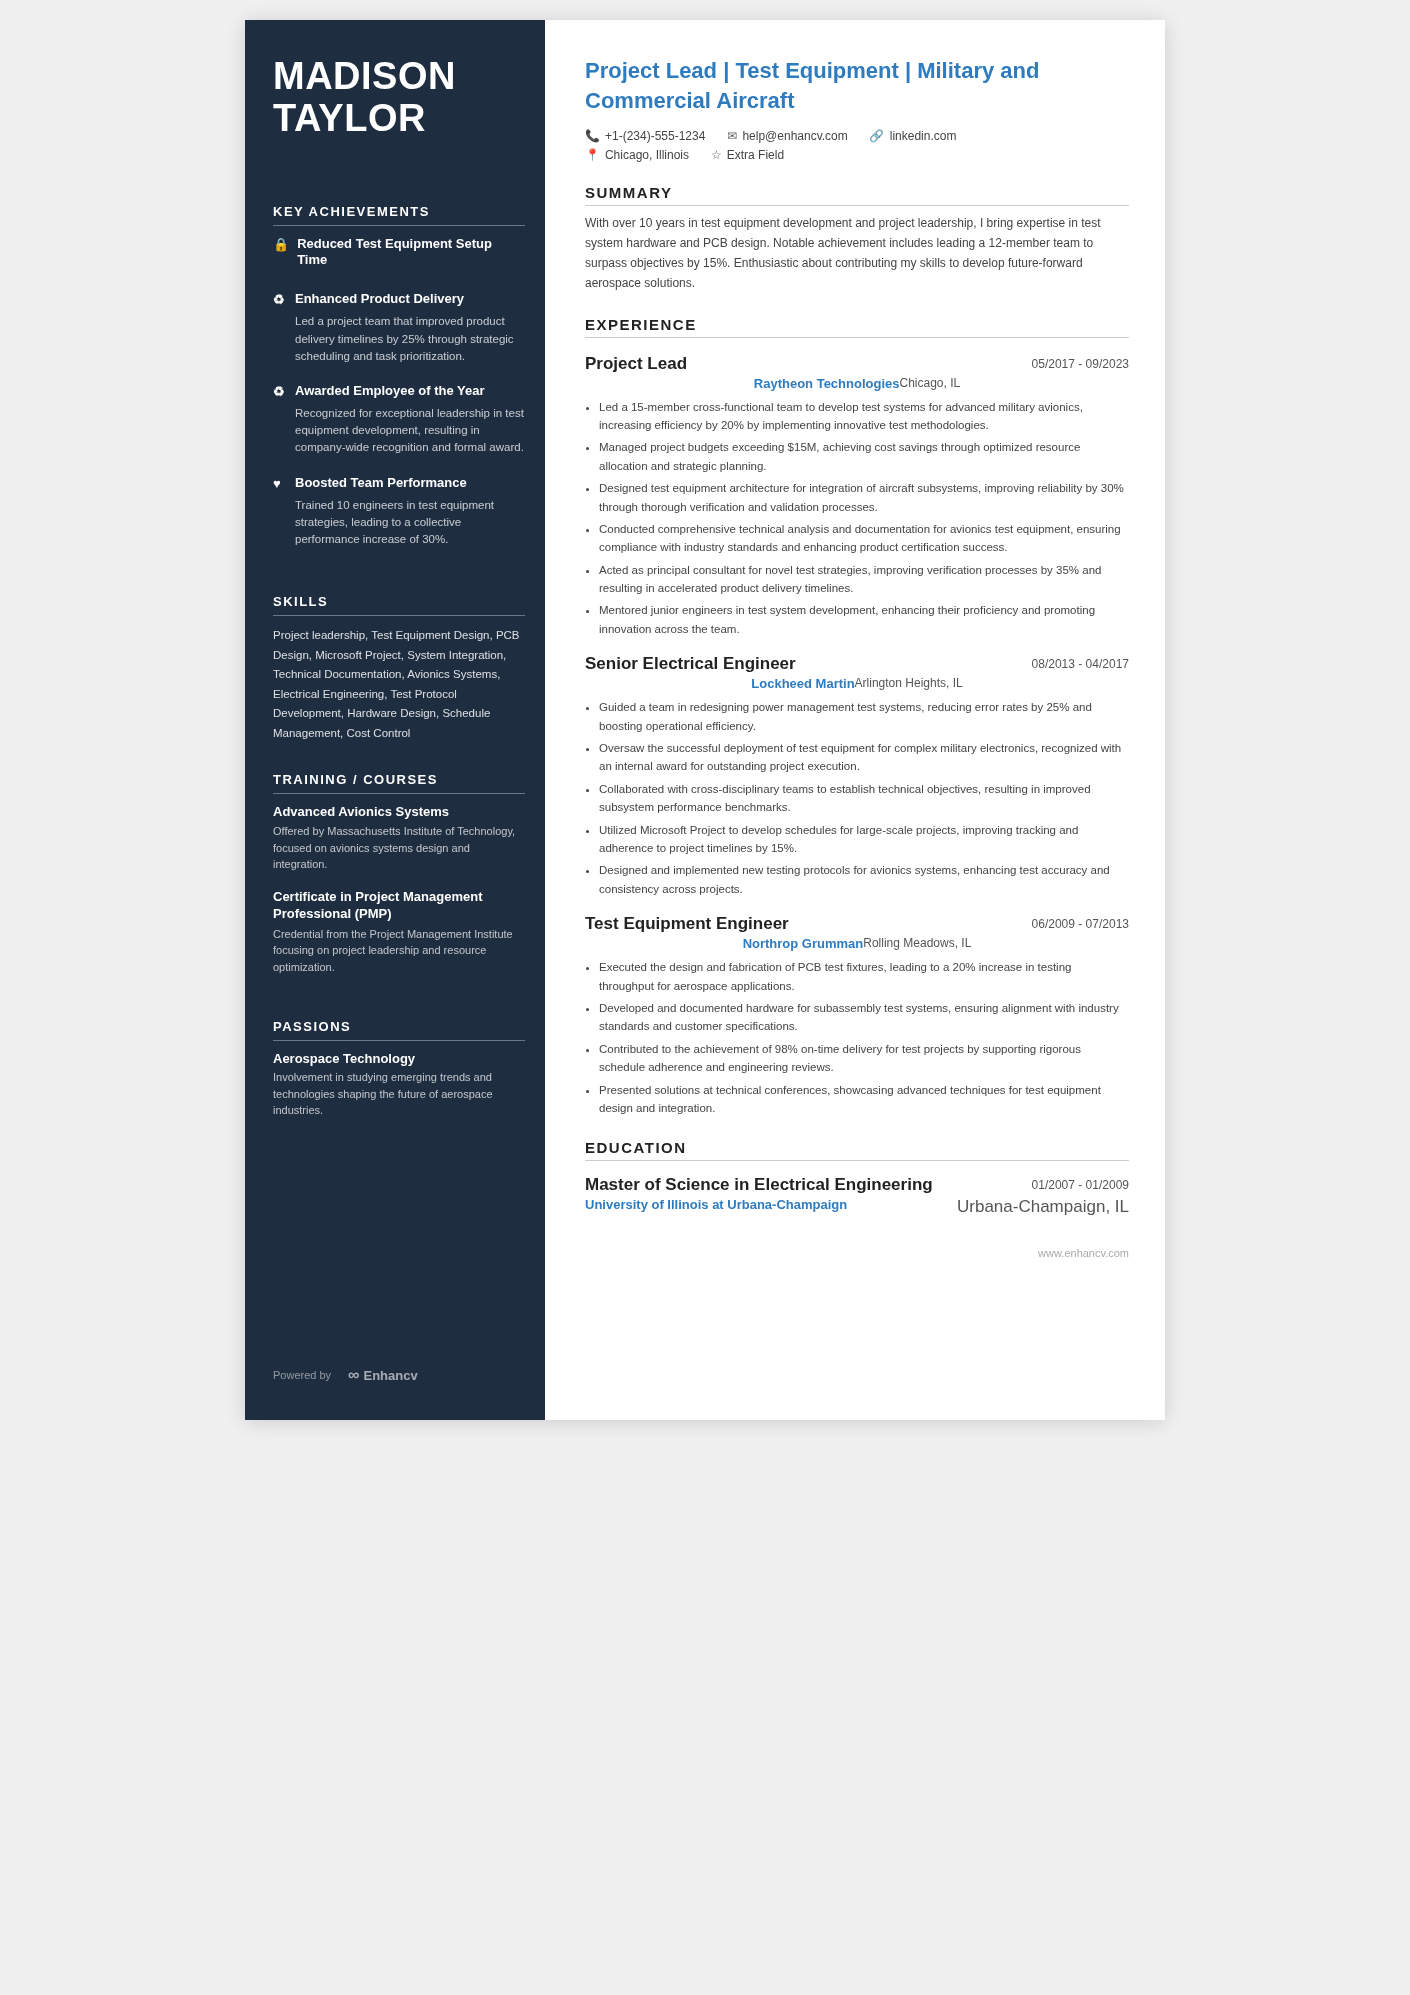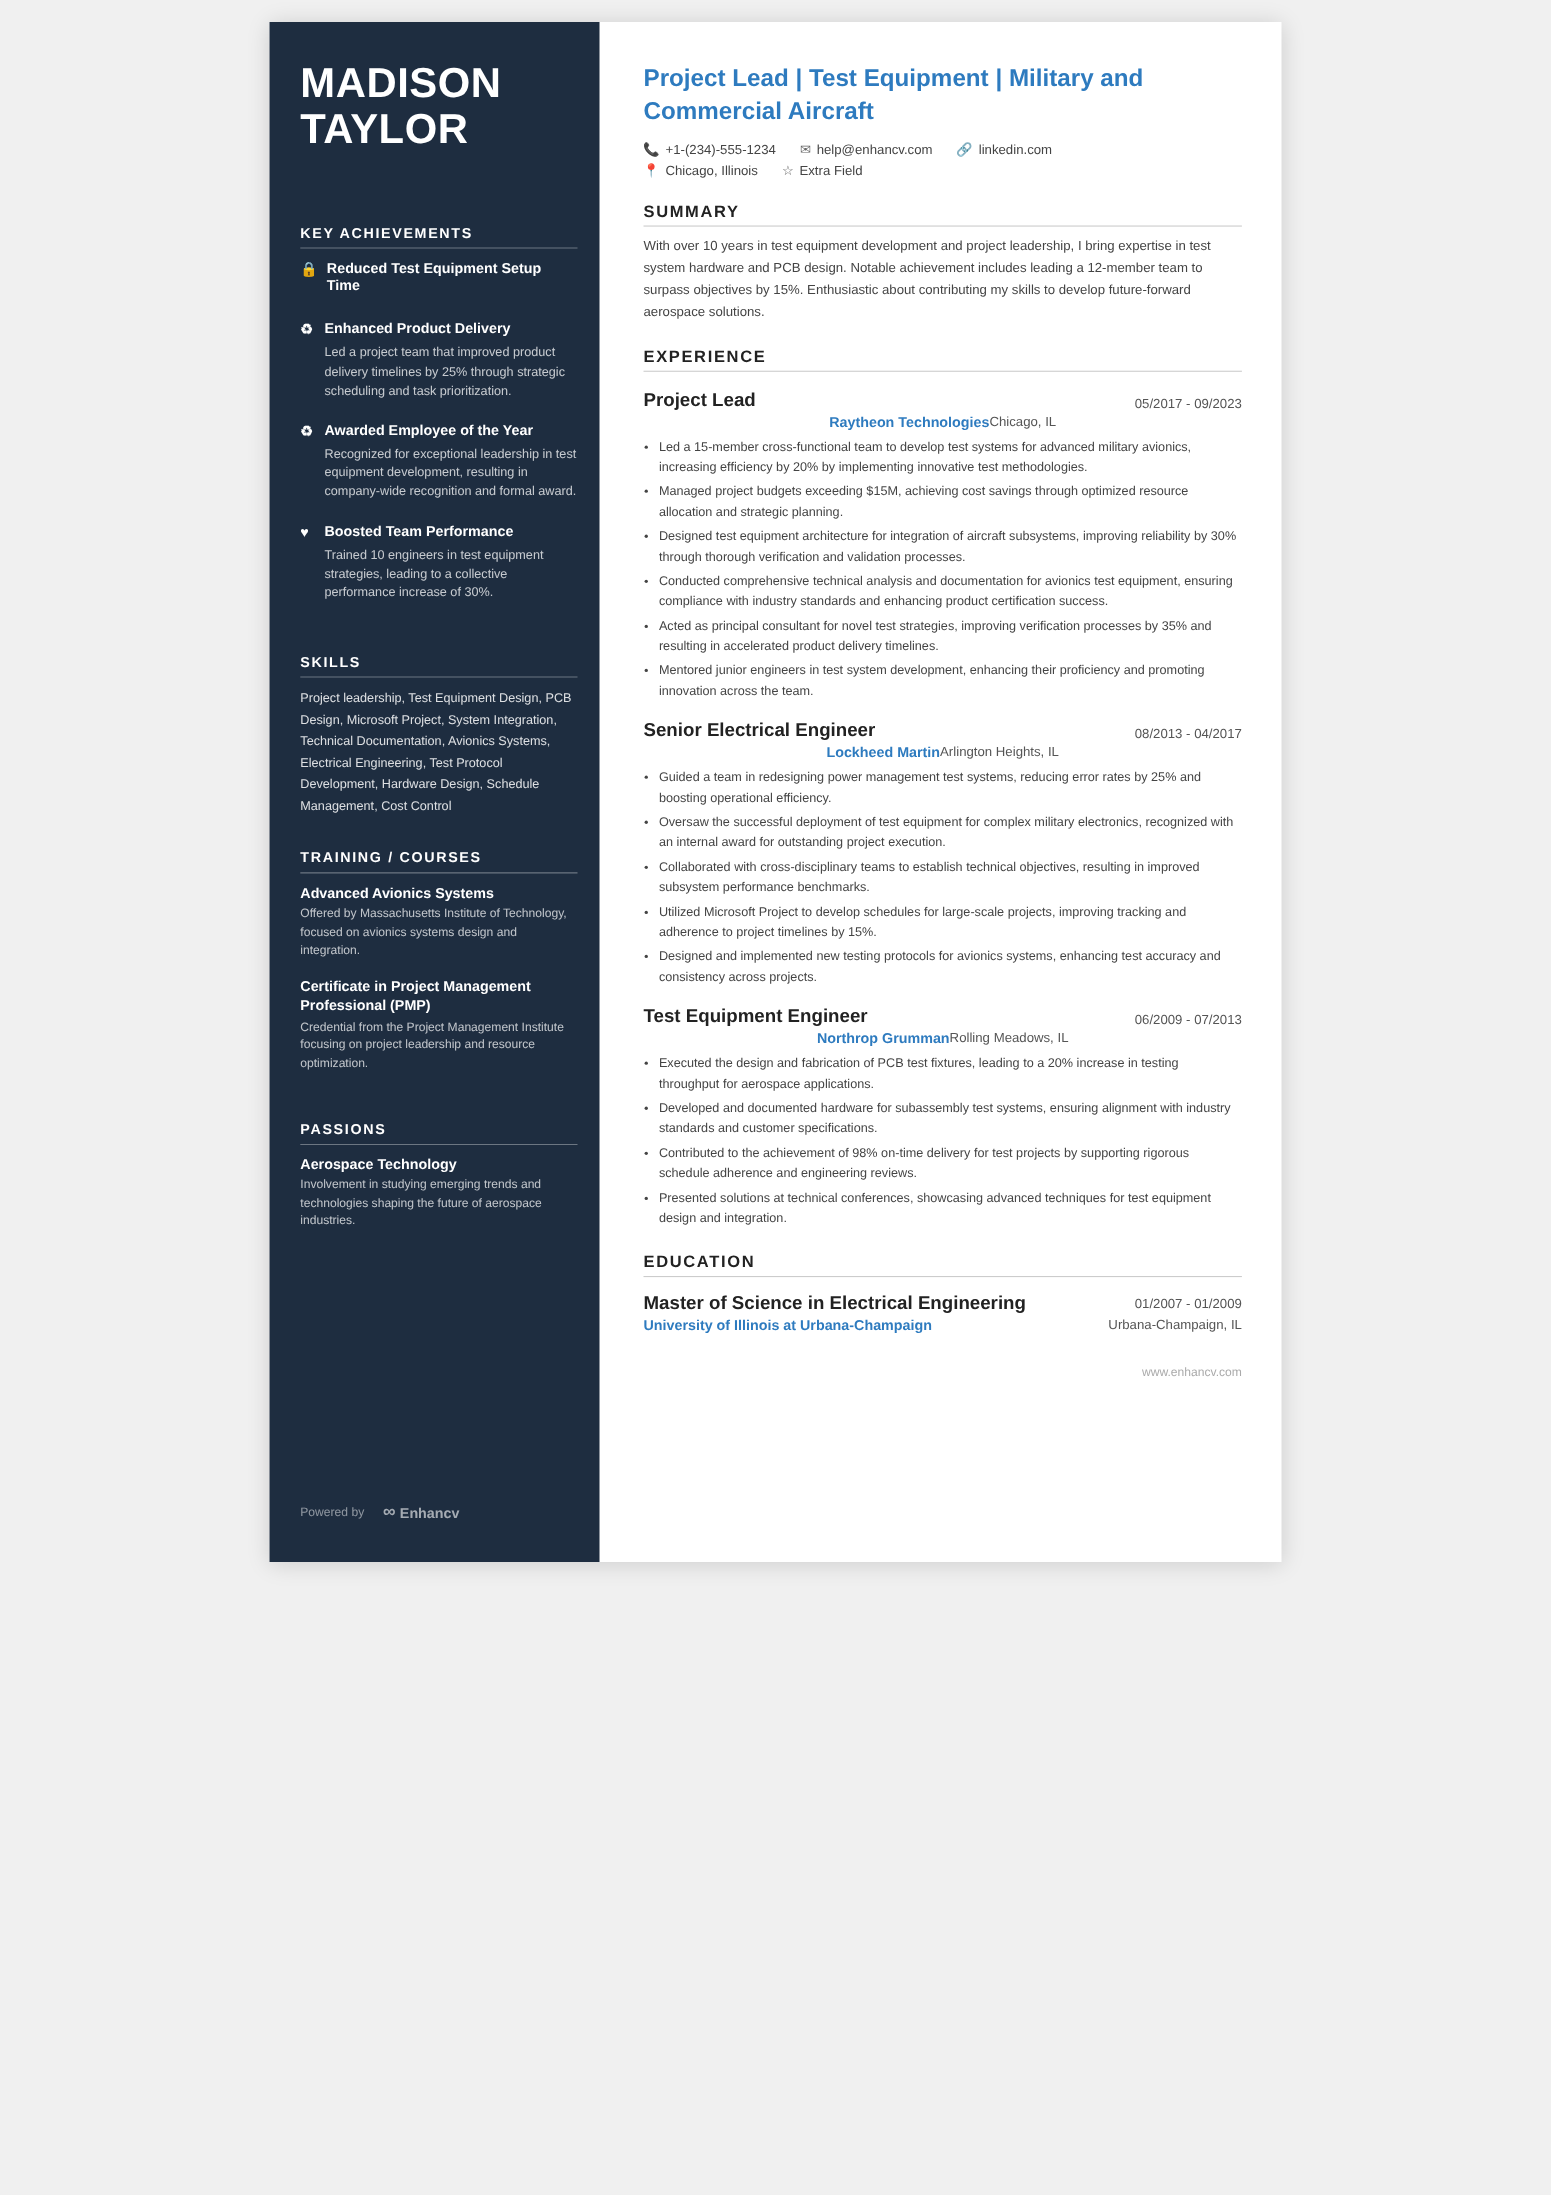--- a/index.html
+++ b/index.html
@@ -183,21 +183,21 @@
       line-height: 1.65;
       margin-top: 8px;
     }
     
     .exp-item {
       margin-top: 16px;
     }
     .exp-header {
       display: flex;
       justify-content: space-between;
-      align-items: flex-end;
+      align-items: flex-start;
       gap: 15px;
     }
     .exp-title {
       font-size: 17px;
       font-weight: 700;
       color: #222;
     }
     .exp-dates {
       font-size: 12px;
       color: #555;
@@ -253,21 +253,21 @@
       display: flex;
       justify-content: space-between;
       margin-top: 2px;
     }
     .edu-school {
       font-size: 13px;
       font-weight: 700;
       color: #2e7bbf;
     }
     .edu-location {
-      font-size: 12px;
+      font-size: 17px;
       color: #555;
       text-align: right;
     }
     
     .main-footer {
       margin-top: 30px;
       text-align: right;
       font-size: 11px;
       color: #aaa;
     }

